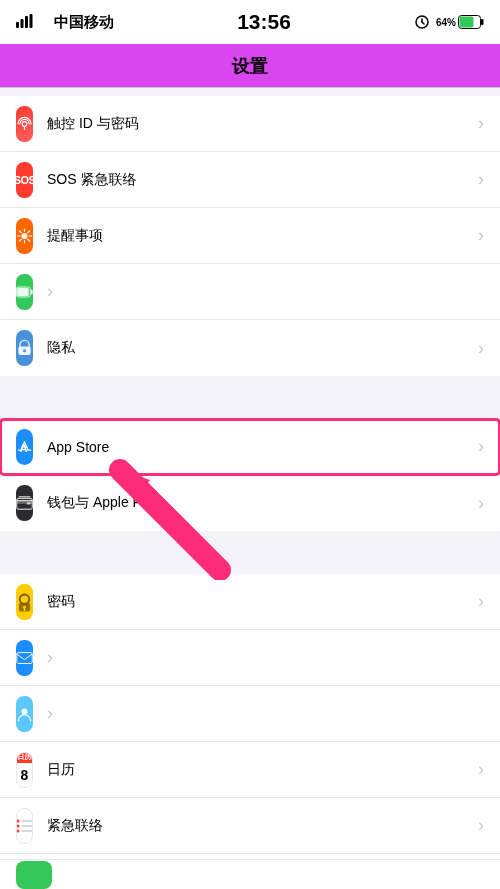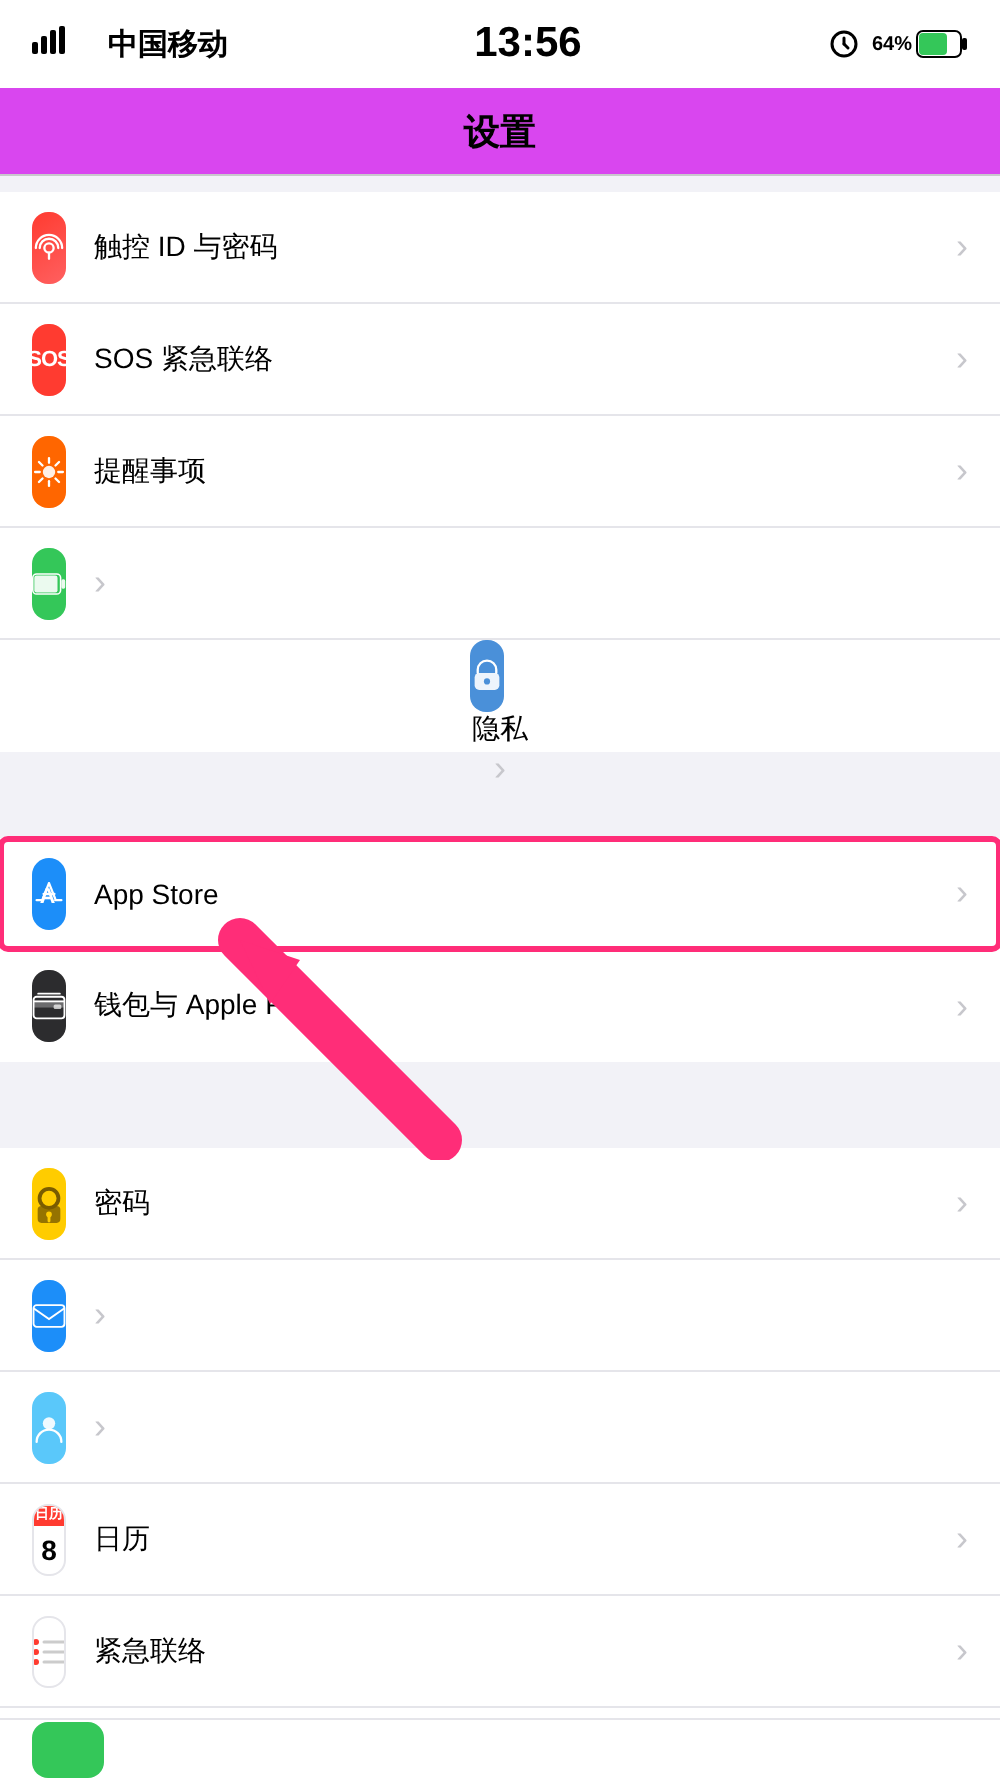--- a/index.html
+++ b/index.html
@@ -186,21 +186,21 @@
     <div class="row-icon" style="background:#34c759;">
       <svg width="22" height="14" viewBox="0 0 22 14" fill="none">
         <rect x="0.5" y="0.5" width="18" height="13" rx="2.5" stroke="white" stroke-width="1"></rect>
         <rect x="1.5" y="1.5" width="15" height="11" rx="1.5" fill="white" opacity="0.9"></rect>
         <rect x="19" y="4" width="2.5" height="6" rx="1" fill="white" opacity="0.9"></rect>
       </svg>
     </div>
     <span class="row-chevron">›</span>
   </div>
 
-  <div class="settings-row" style="border-bottom:none;flex-direction:column;">
+  <div class="settings-row" style="border-bottom:none;">
     <div class="row-icon" style="background:#4a90d9;">
       <svg width="22" height="22" viewBox="0 0 22 22" fill="none">
         <path d="M5 9V7a6 6 0 0112 0v2" stroke="white" stroke-width="1.5" stroke-linecap="round" fill="none"></path>
         <rect x="3" y="9" width="16" height="11" rx="3" fill="white" opacity="0.9"></rect>
         <circle cx="11" cy="14.5" r="2" fill="#4a90d9"></circle>
 
         <path d="M4 10h14" stroke="#4a90d9" stroke-width="0" fill="none"></path>
       </svg>
     </div>
     <span class="row-label">隐私</span>

